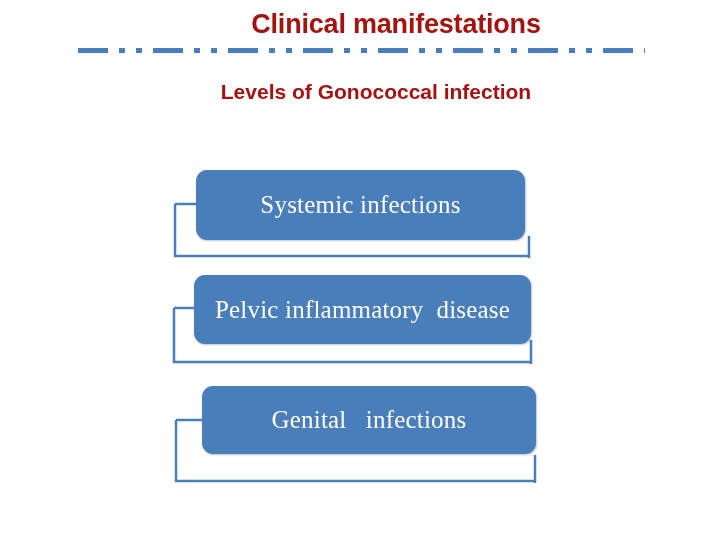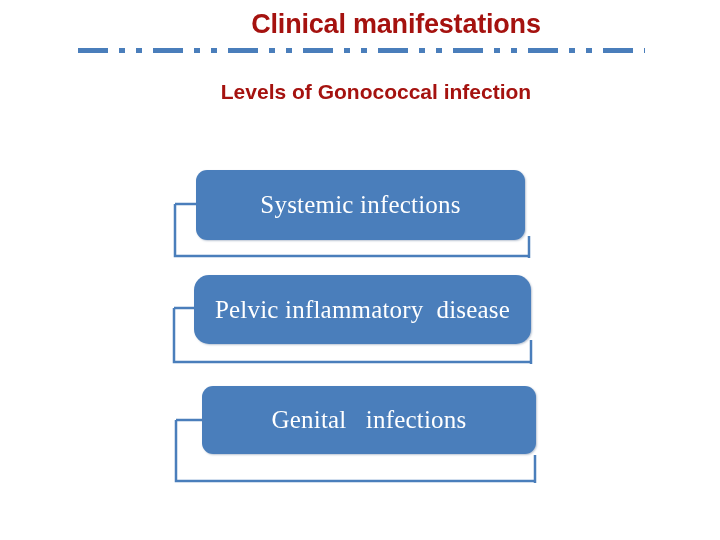--- a/index.html
+++ b/index.html
@@ -104,21 +104,21 @@
     font-family: "Liberation Serif", serif;
     font-size: 25px;
     line-height: 28px;
     color: #ffffff;
     text-align: center;
     white-space: pre;
     letter-spacing: 0.2px;
   }
 
   .node-1 { left: 196px; top: 170px; width: 329px; height: 70px; }
-  .node-2 { left: 194px; top: 275px; width: 337px; height: 69px; border-radius: 15px; }
+  .node-2 { left: 194px; top: 275px; width: 337px; height: 69px; }
   .node-3 { left: 202px; top: 386px; width: 334px; height: 68px; justify-content: center; }
 </style>
 </head>
 <body>
 
 <div class="slide">
 
   <div class="title">Clinical manifestations</div>
 
   <div class="divider"></div>

